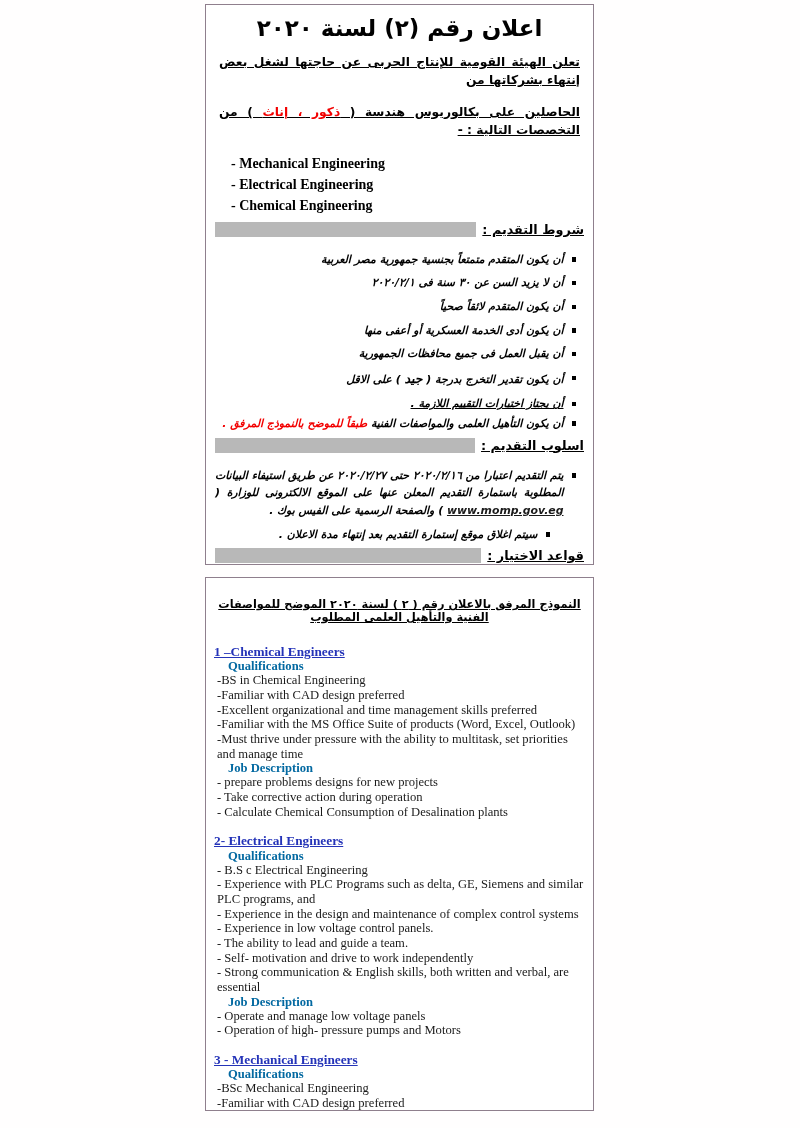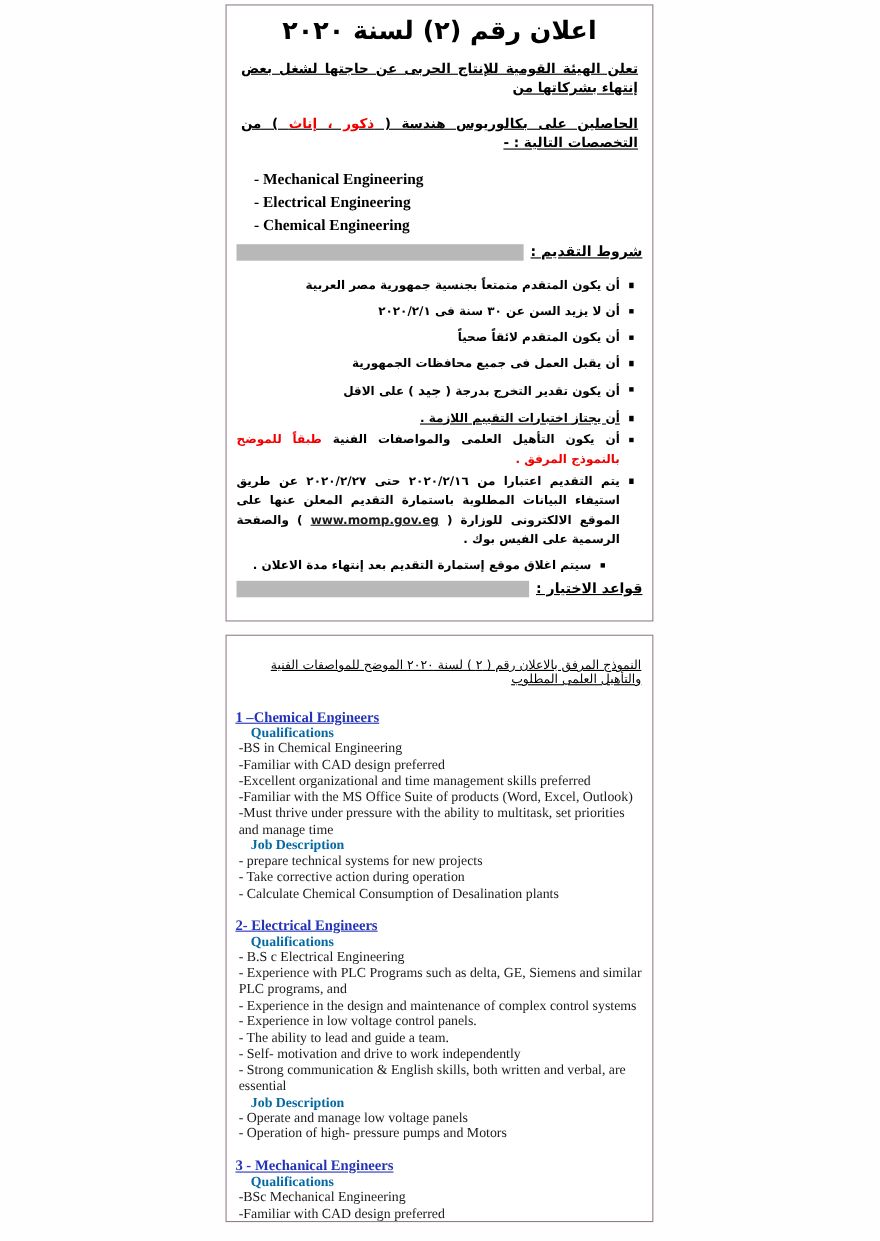--- a/index.html
+++ b/index.html
@@ -11,30 +11,30 @@
   
   .ann-title{direction:rtl;text-align:center;font-weight:bold;font-size:23px;margin:6px 0 12px;color:#000;}
   .intro{direction:rtl;font-weight:bold;font-size:12.3px;text-decoration:underline;text-align:justify;margin:0 4px 13px;line-height:1.5;color:#000;}
   .red{color:#f20000;}
   .eng-list{direction:ltr;font-family:"Liberation Serif",serif;font-weight:bold;font-size:14px;margin:8px 0 6px 16px;color:#000;}
   .eng-list div{line-height:1.5;}
   .sec-head{display:flex;direction:rtl;align-items:center;gap:6px;margin:5px 0 14px;}
   .sec-head .label{font-weight:bold;font-size:12.8px;text-decoration:underline;white-space:nowrap;color:#000;}
   .sec-head .bar{flex:1;height:15px;background:#b8b8b8;}
   .bullets{direction:rtl;padding-right:8px;}
-  .bullet{display:flex;direction:rtl;gap:8px;font-weight:bold;font-size:10.9px;margin:2px 0;color:#000;}
+  .bullet{display:flex;direction:rtl;gap:8px;font-weight:bold;font-size:10.9px;margin:2px 0;color:#000;font-style:italic;}
   .bullet .marker{flex:0 0 auto;width:4.5px;height:4.5px;background:#000;margin-top:6.5px;}
   .bullet .txt{flex:1;text-align:justify;line-height:1.62;}
   .bullet.sp{margin-top:6px;}
   .bullet.ind1{margin-right:26px;}
   .u{text-decoration:underline;}
   .link{direction:ltr;unicode-bidi:embed;font-family:"DejaVu Sans",sans-serif;color:#1a1a1a;text-decoration:underline;font-weight:bold;}
 
   
-  .attach-header{direction:rtl;text-align:right;font-weight:normal;font-size:11.3px;text-decoration:underline;margin:16px 2px 20px;color:#000;}
+  .attach-header{direction:rtl;text-align:center;font-weight:bold;font-size:11.3px;text-decoration:underline;margin:16px 2px 20px;color:#000;}
   .sec-title{font-family:"Liberation Serif",serif;font-weight:bold;font-size:13.3px;color:#2433b8;text-decoration:underline;line-height:1.15;margin-top:14px;}
   .sub-label{font-family:"Liberation Serif",serif;font-weight:bold;font-size:12.6px;color:#0369a1;margin-left:14px;line-height:1.12;}
   .line{font-family:"Liberation Serif",serif;font-size:12.6px;color:#1a1a1a;line-height:1.165;margin-left:3px;}
 </style>
 </head>
 <body>
 
 <div class="page">
 
   <div class="box" id="box1">
@@ -63,36 +63,44 @@
       <div class="bullet sp">
           <span class="marker"></span>
           <span class="txt">أن لا يزيد السن عن ٣٠ سنة فى ٢٠٢٠/٢/١</span>
         </div>
       <div class="bullet sp">
           <span class="marker"></span>
           <span class="txt">أن يكون المتقدم لائقاً صحياً</span>
         </div>
       <div class="bullet sp">
           <span class="marker"></span>
+          <span class="txt">أن يكون أدى الخدمة العسكرية أو أعفى منها</span>
+        </div>
+      <div class="bullet sp">
+          <span class="marker"></span>
           <span class="txt">أن يقبل العمل فى جميع محافظات الجمهورية</span>
         </div>
       <div class="bullet sp">
           <span class="marker"></span>
           <span class="txt"><span>أن يكون تقدير التخرج بدرجة ( </span><span style="font-size:12.5px">جيد</span><span> ) على الاقل</span></span>
         </div>
       <div class="bullet sp">
           <span class="marker"></span>
           <span class="txt u">أن يجتاز اختبارات التقييم اللازمة .</span>
         </div>
       <div class="bullet">
           <span class="marker"></span>
           <span class="txt"><span>أن يكون التأهيل العلمى والمواصفات الفنية </span><span class="red">طبقاً للموضح بالنموذج المرفق .</span></span>
         </div>
     </div>
 
+    <div class="sec-head">
+      <span class="label">اسلوب التقديم :</span>
+      <span class="bar"></span>
+    </div>
     <div class="bullets">
       <div class="bullet">
           <span class="marker"></span>
           <span class="txt"><span>يتم التقديم اعتبارا من ٢٠٢٠/٢/١٦ حتى ٢٠٢٠/٢/٢٧ عن طريق استيفاء البيانات المطلوبة باستمارة التقديم المعلن عنها على الموقع الالكترونى للوزارة ( </span><a class="link" href="#">www.momp.gov.eg</a><span> ) والصفحة الرسمية على الفيس بوك .</span></span>
         </div>
       <div class="bullet ind1 sp">
           <span class="marker"></span>
           <span class="txt">سيتم اغلاق موقع إستمارة التقديم بعد إنتهاء مدة الاعلان .</span>
         </div>
     </div>
@@ -110,21 +118,21 @@
 
     <div>
       <div class="sec-title">1 –Chemical Engineers</div>
       <div class="sub-label">Qualifications</div>
       <div class="line">-BS in Chemical Engineering</div>
       <div class="line">-Familiar with CAD design preferred</div>
       <div class="line">-Excellent organizational and time management skills preferred</div>
       <div class="line">-Familiar with the MS Office Suite of products (Word, Excel, Outlook)</div>
       <div class="line">-Must thrive under pressure with the ability to multitask, set priorities and manage time</div>
       <div class="sub-label">Job Description</div>
-      <div class="line">- prepare technical systems for new projects</div>
+      <div class="line">- prepare problems designs for new projects</div>
       <div class="line">- Take corrective action during operation</div>
       <div class="line">- Calculate Chemical Consumption of Desalination plants</div>
     </div>
 
     <div>
       <div class="sec-title">2- Electrical Engineers</div>
       <div class="sub-label">Qualifications</div>
       <div class="line">- B.S c Electrical Engineering</div>
       <div class="line">- Experience with PLC Programs such as delta, GE, Siemens and similar PLC programs, and</div>
       <div class="line">- Experience in the design and maintenance of complex control systems</div>

